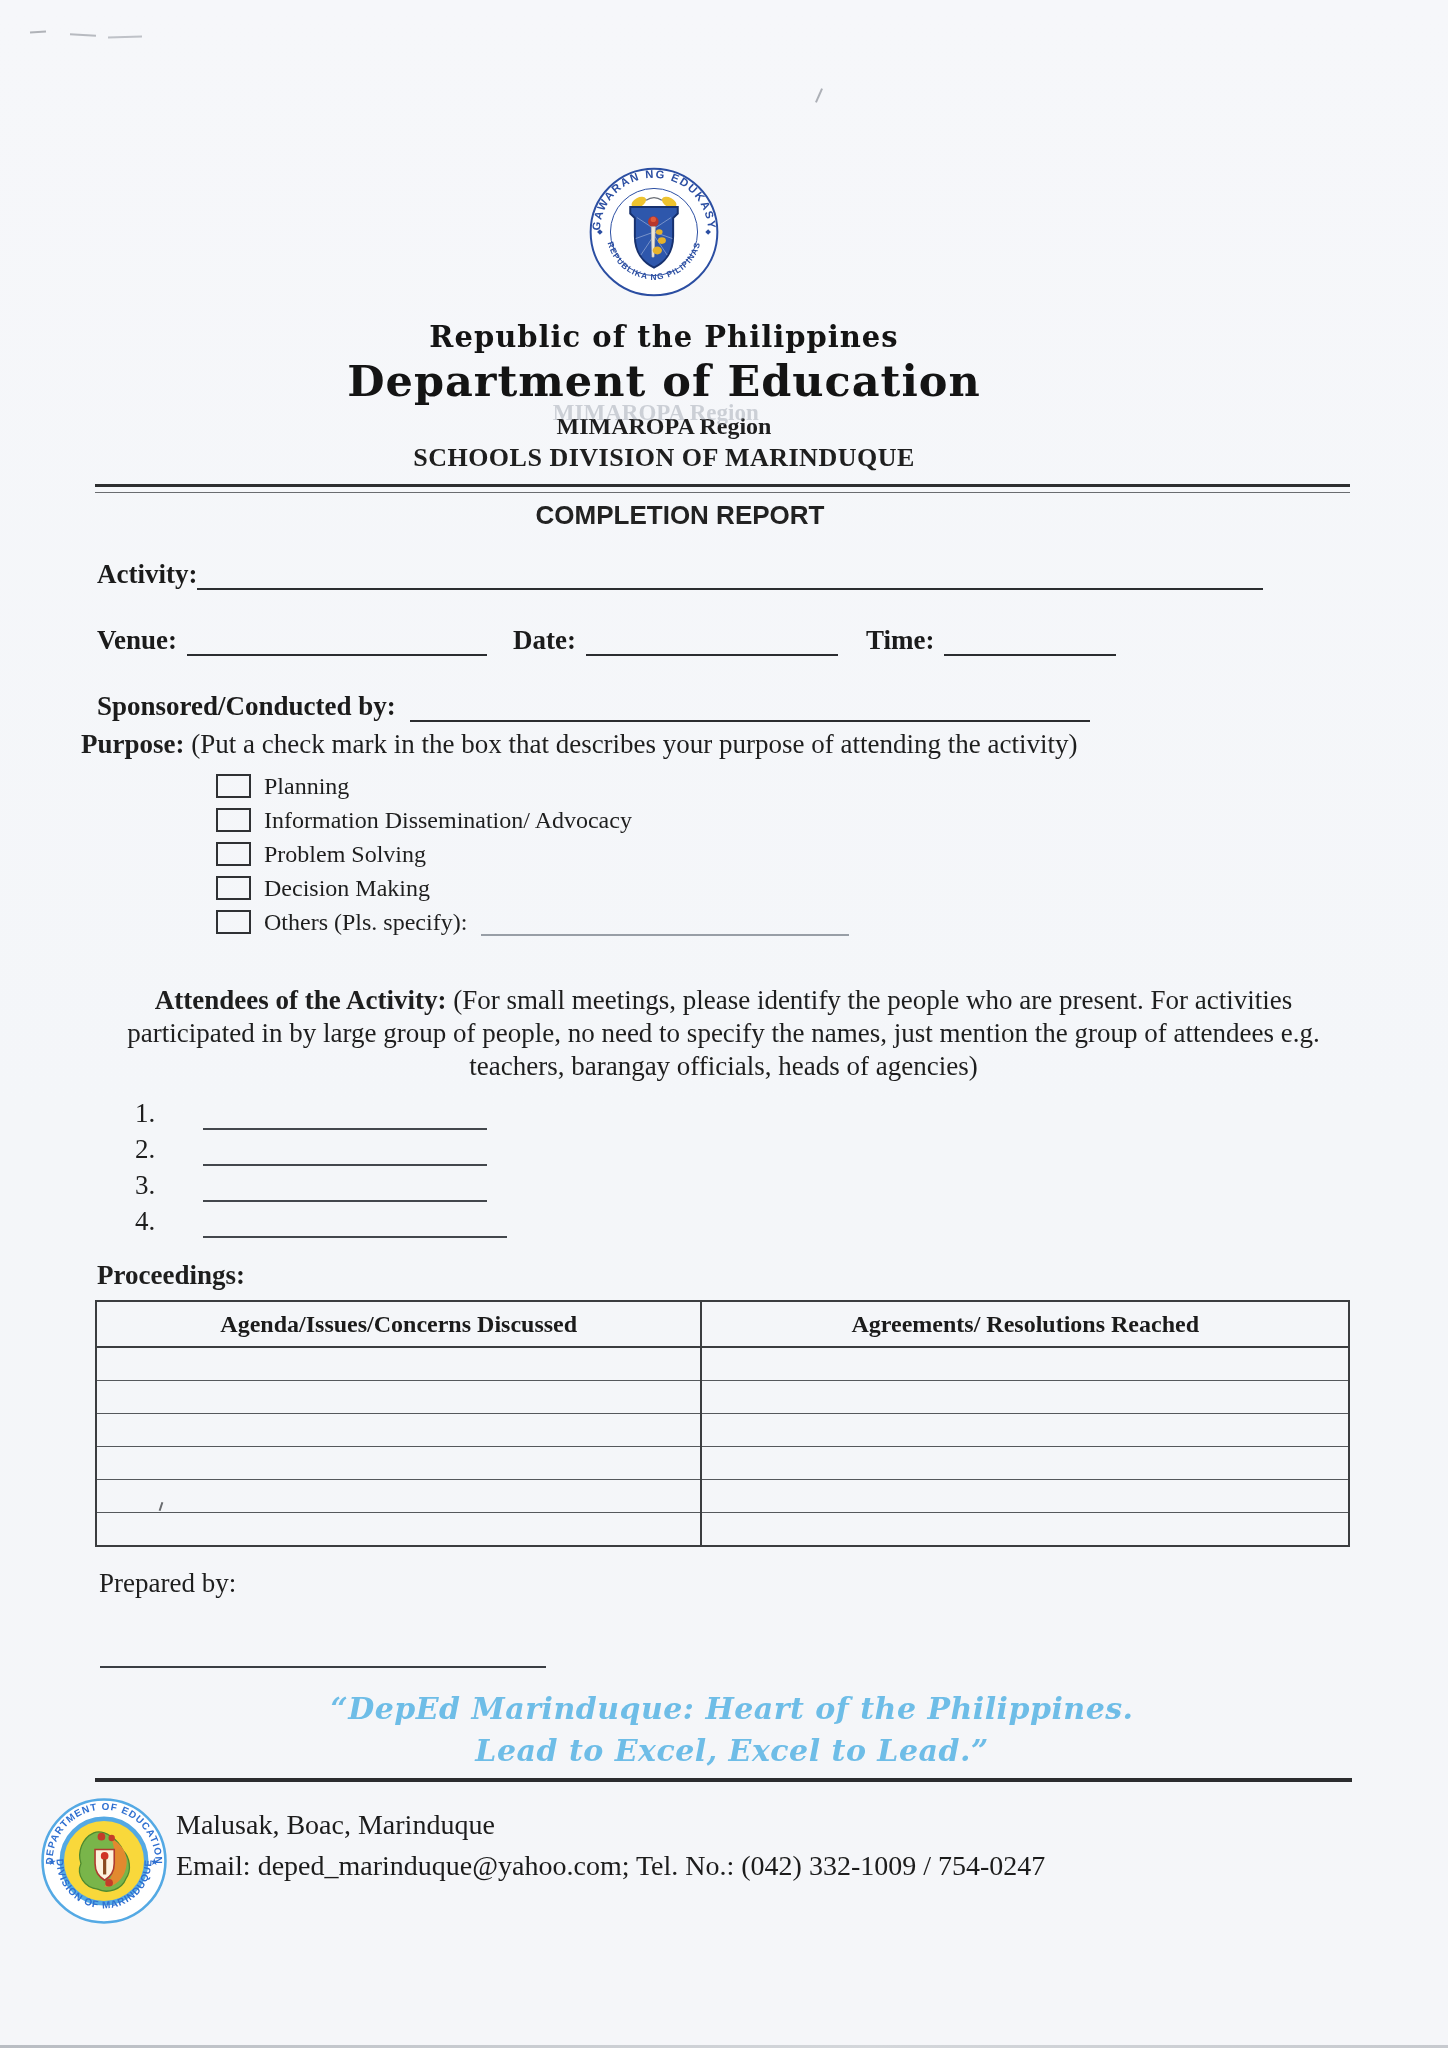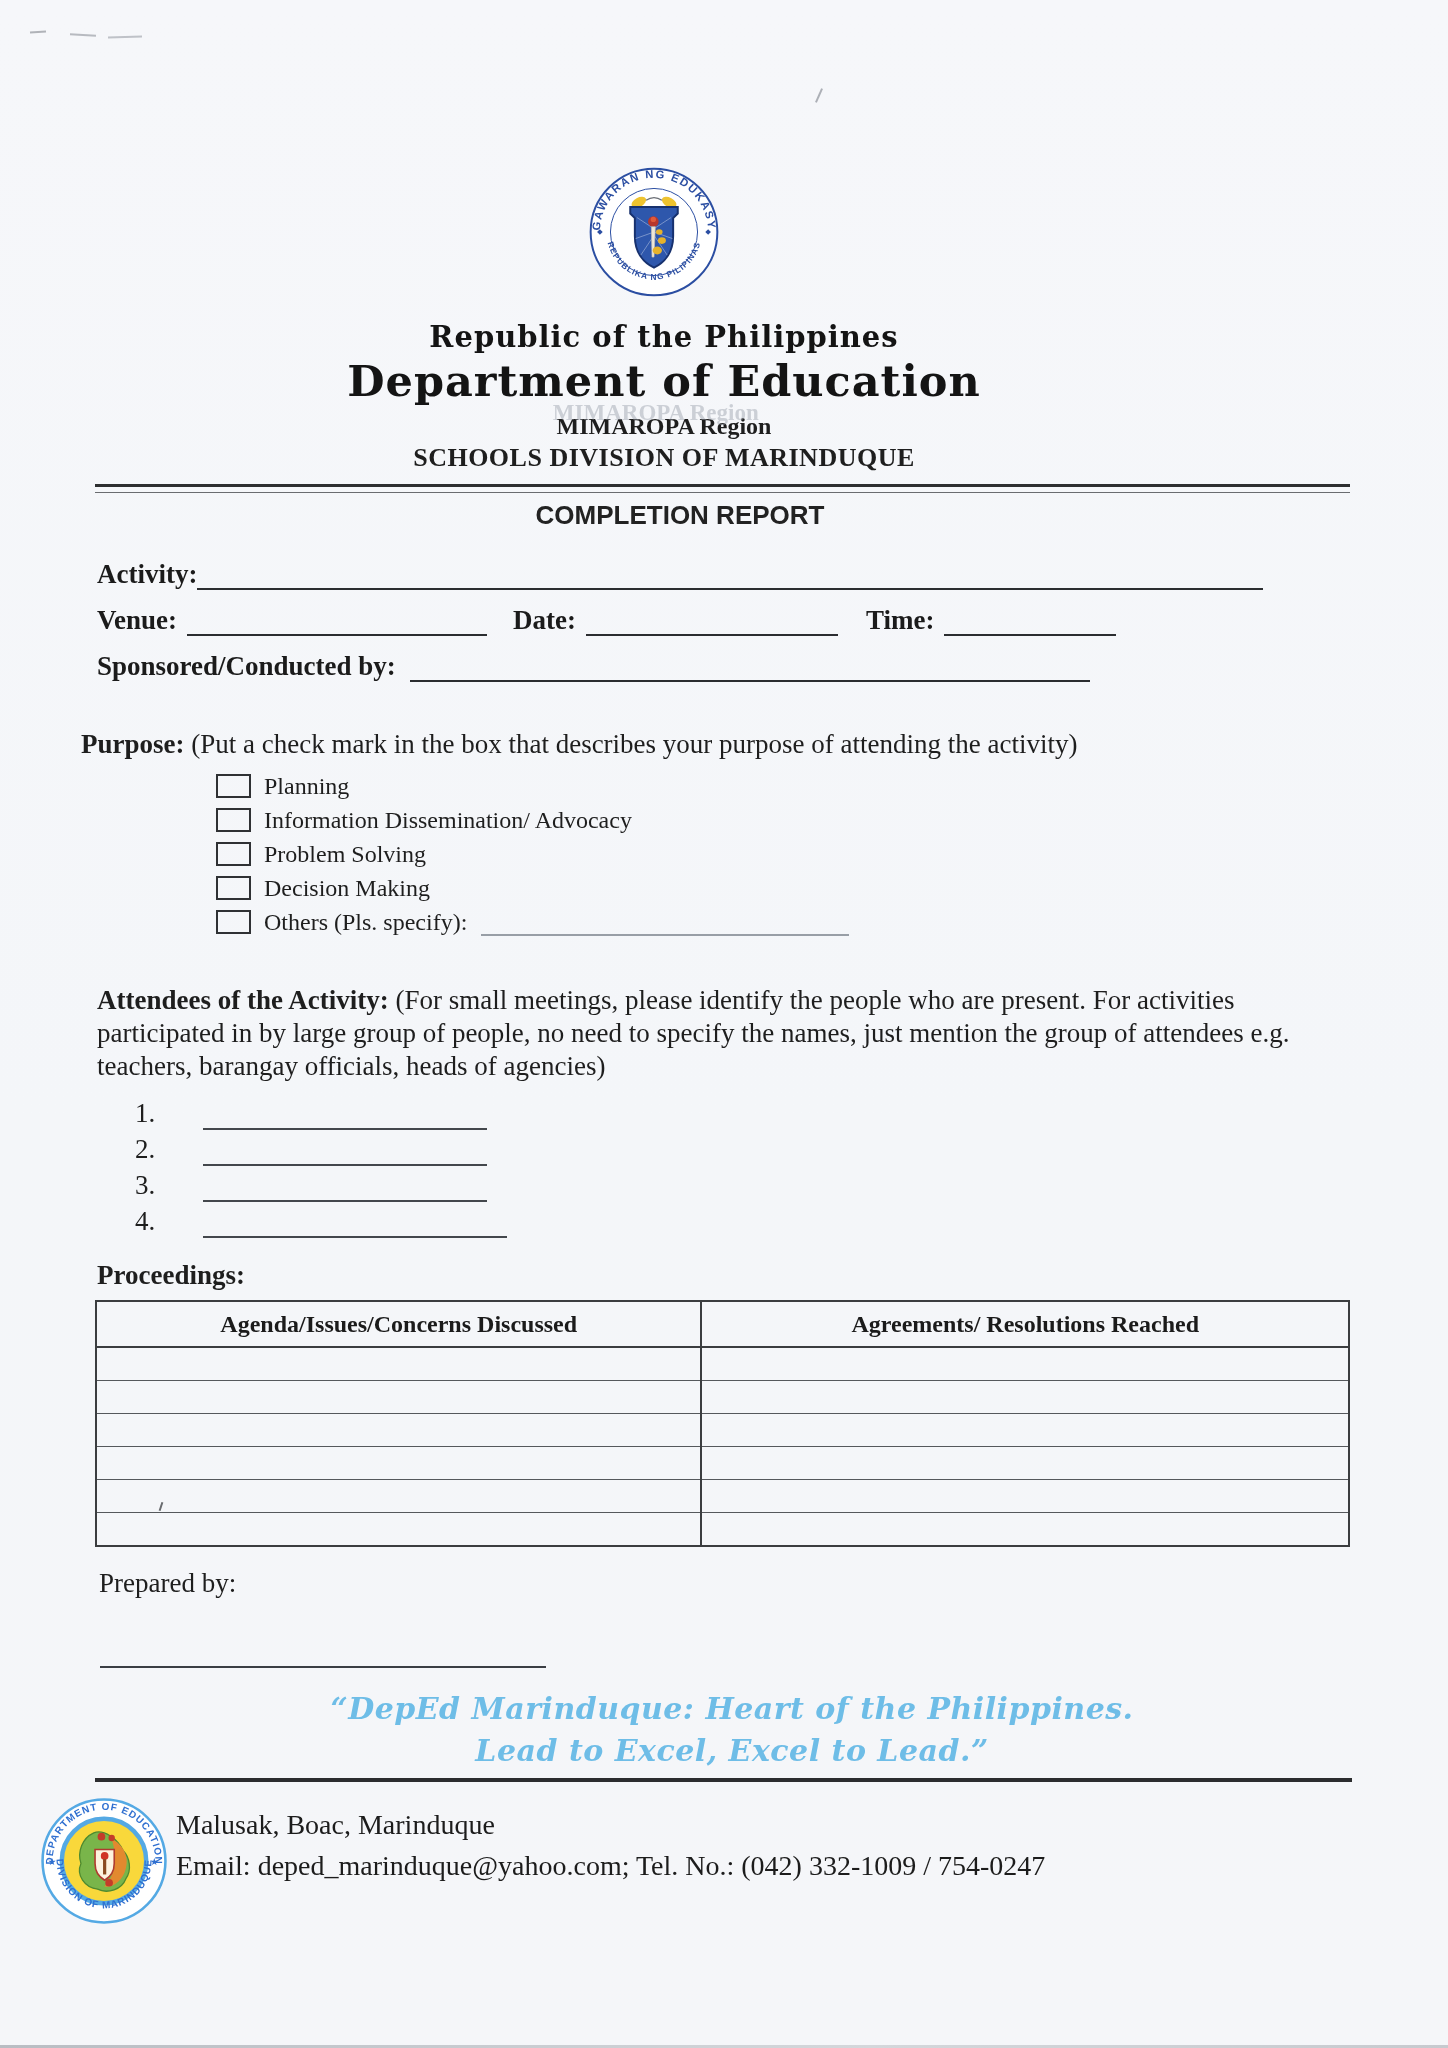--- a/index.html
+++ b/index.html
@@ -37,21 +37,21 @@
     border-top:3px solid #2e2f31;border-bottom:1px solid #6a6c70;
   }
   
   .report-title{
     position:absolute;left:0;top:500px;width:1448px;text-align:center;
     transform:translateX(-44px);
     font-family:"Liberation Sans", sans-serif;font-weight:700;font-size:26px;color:#222;
   }
   
   .fields{position:absolute;left:97px;top:558px;width:1253px;font-size:27px;}
-  .frow{display:flex;align-items:flex-end;margin-bottom:14px;}
+  .frow{display:flex;align-items:flex-end;margin-bottom:34px;}
   .flabel{font-weight:700;white-space:nowrap;color:#1b1b1b;}
   .fline{border-bottom:2.5px solid #2b2d30;height:30px;}
   .w-act{width:1066px;}
   .w-venue{width:300px;margin-right:26px;margin-left:10px;}
   .w-date{width:252px;margin-right:28px;margin-left:10px;}
   .w-time{width:172px;margin-left:10px;}
   .w-sponsor{width:680px;margin-left:14px;}
   
   .purpose{position:absolute;left:81px;top:728px;width:1290px;font-size:27px;line-height:33px;}
   .sec-label{font-weight:700;}
@@ -208,21 +208,21 @@
       </div>
       <div class="chk-item">
         <span class="chk-box"></span>
         <span class="chk-label">Others (Pls. specify):</span>
         <span class="others-line"></span>
       </div>
     </div>
   </div>
 
   <div class="attendees">
-    <p style="margin:0;"><span class="sec-label">Attendees of the Activity:</span>
+    <p style="margin:0;text-align:center;"><span class="sec-label">Attendees of the Activity:</span>
       <span>(For small meetings, please identify the people who are present. For activities participated in by large group of people, no need to specify the names, just mention the group of attendees e.g. teachers, barangay officials, heads of agencies)</span></p>
     <div class="num-list">
       <div class="num-item">
         <span class="num">1.</span>
         <span class="num-line"></span>
       </div>
       <div class="num-item">
         <span class="num">2.</span>
         <span class="num-line"></span>
       </div>

